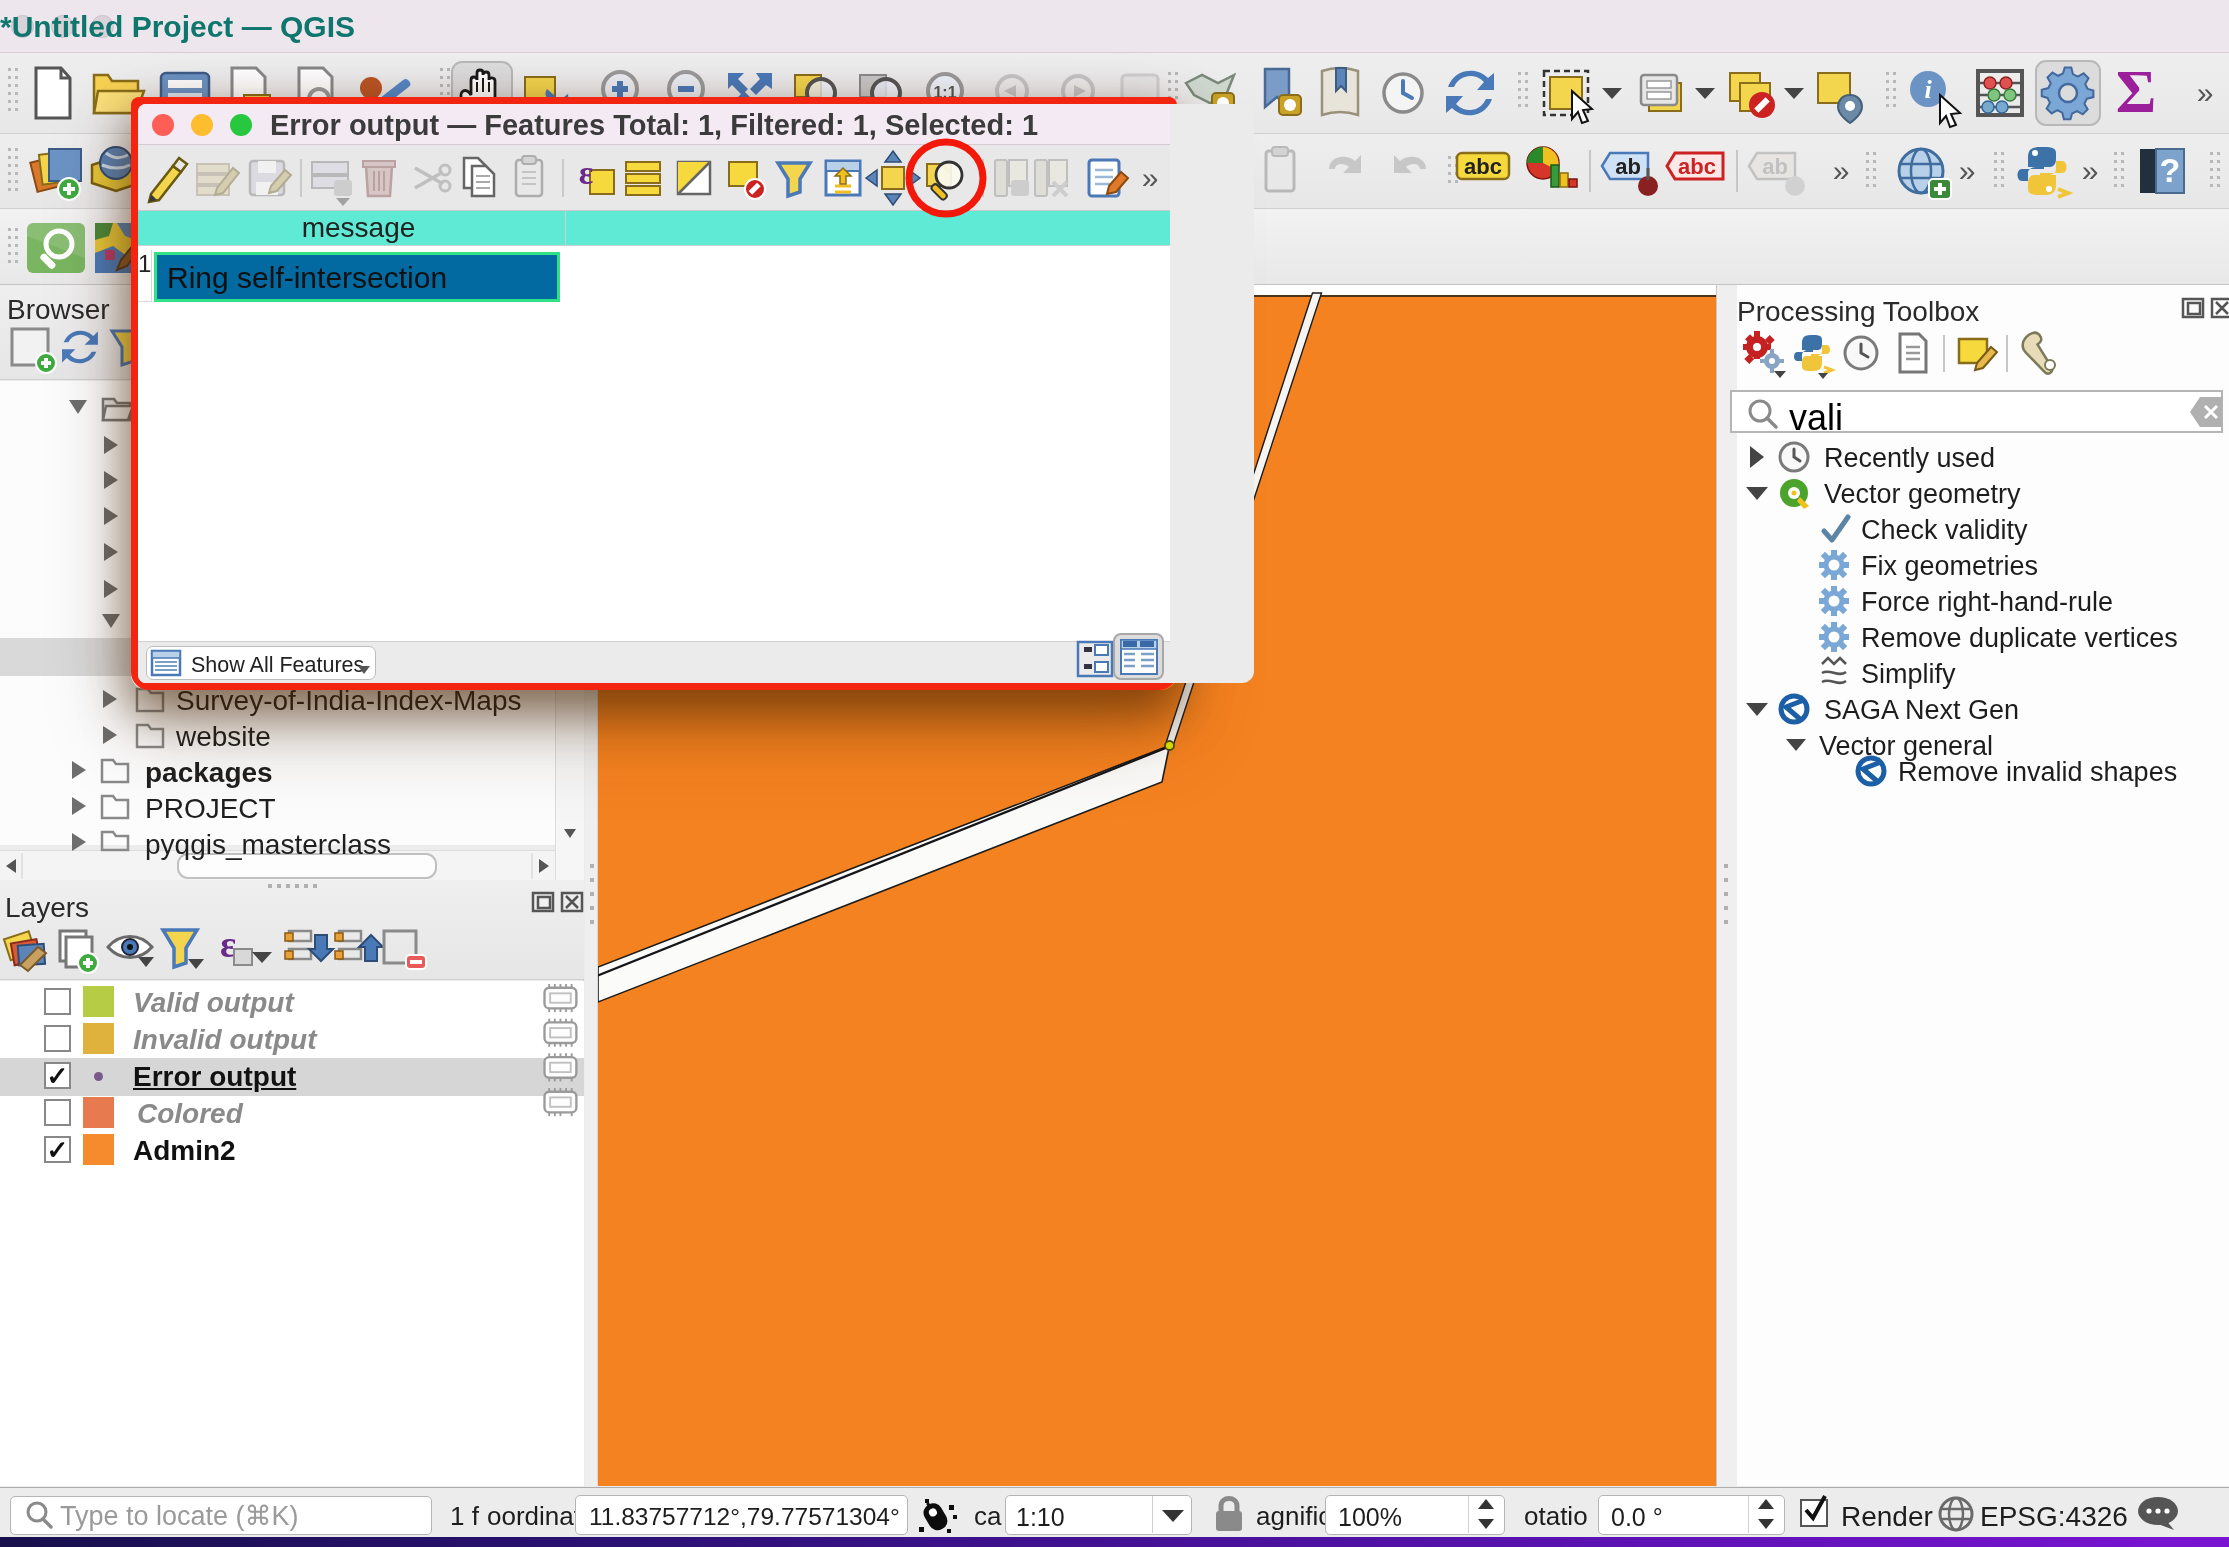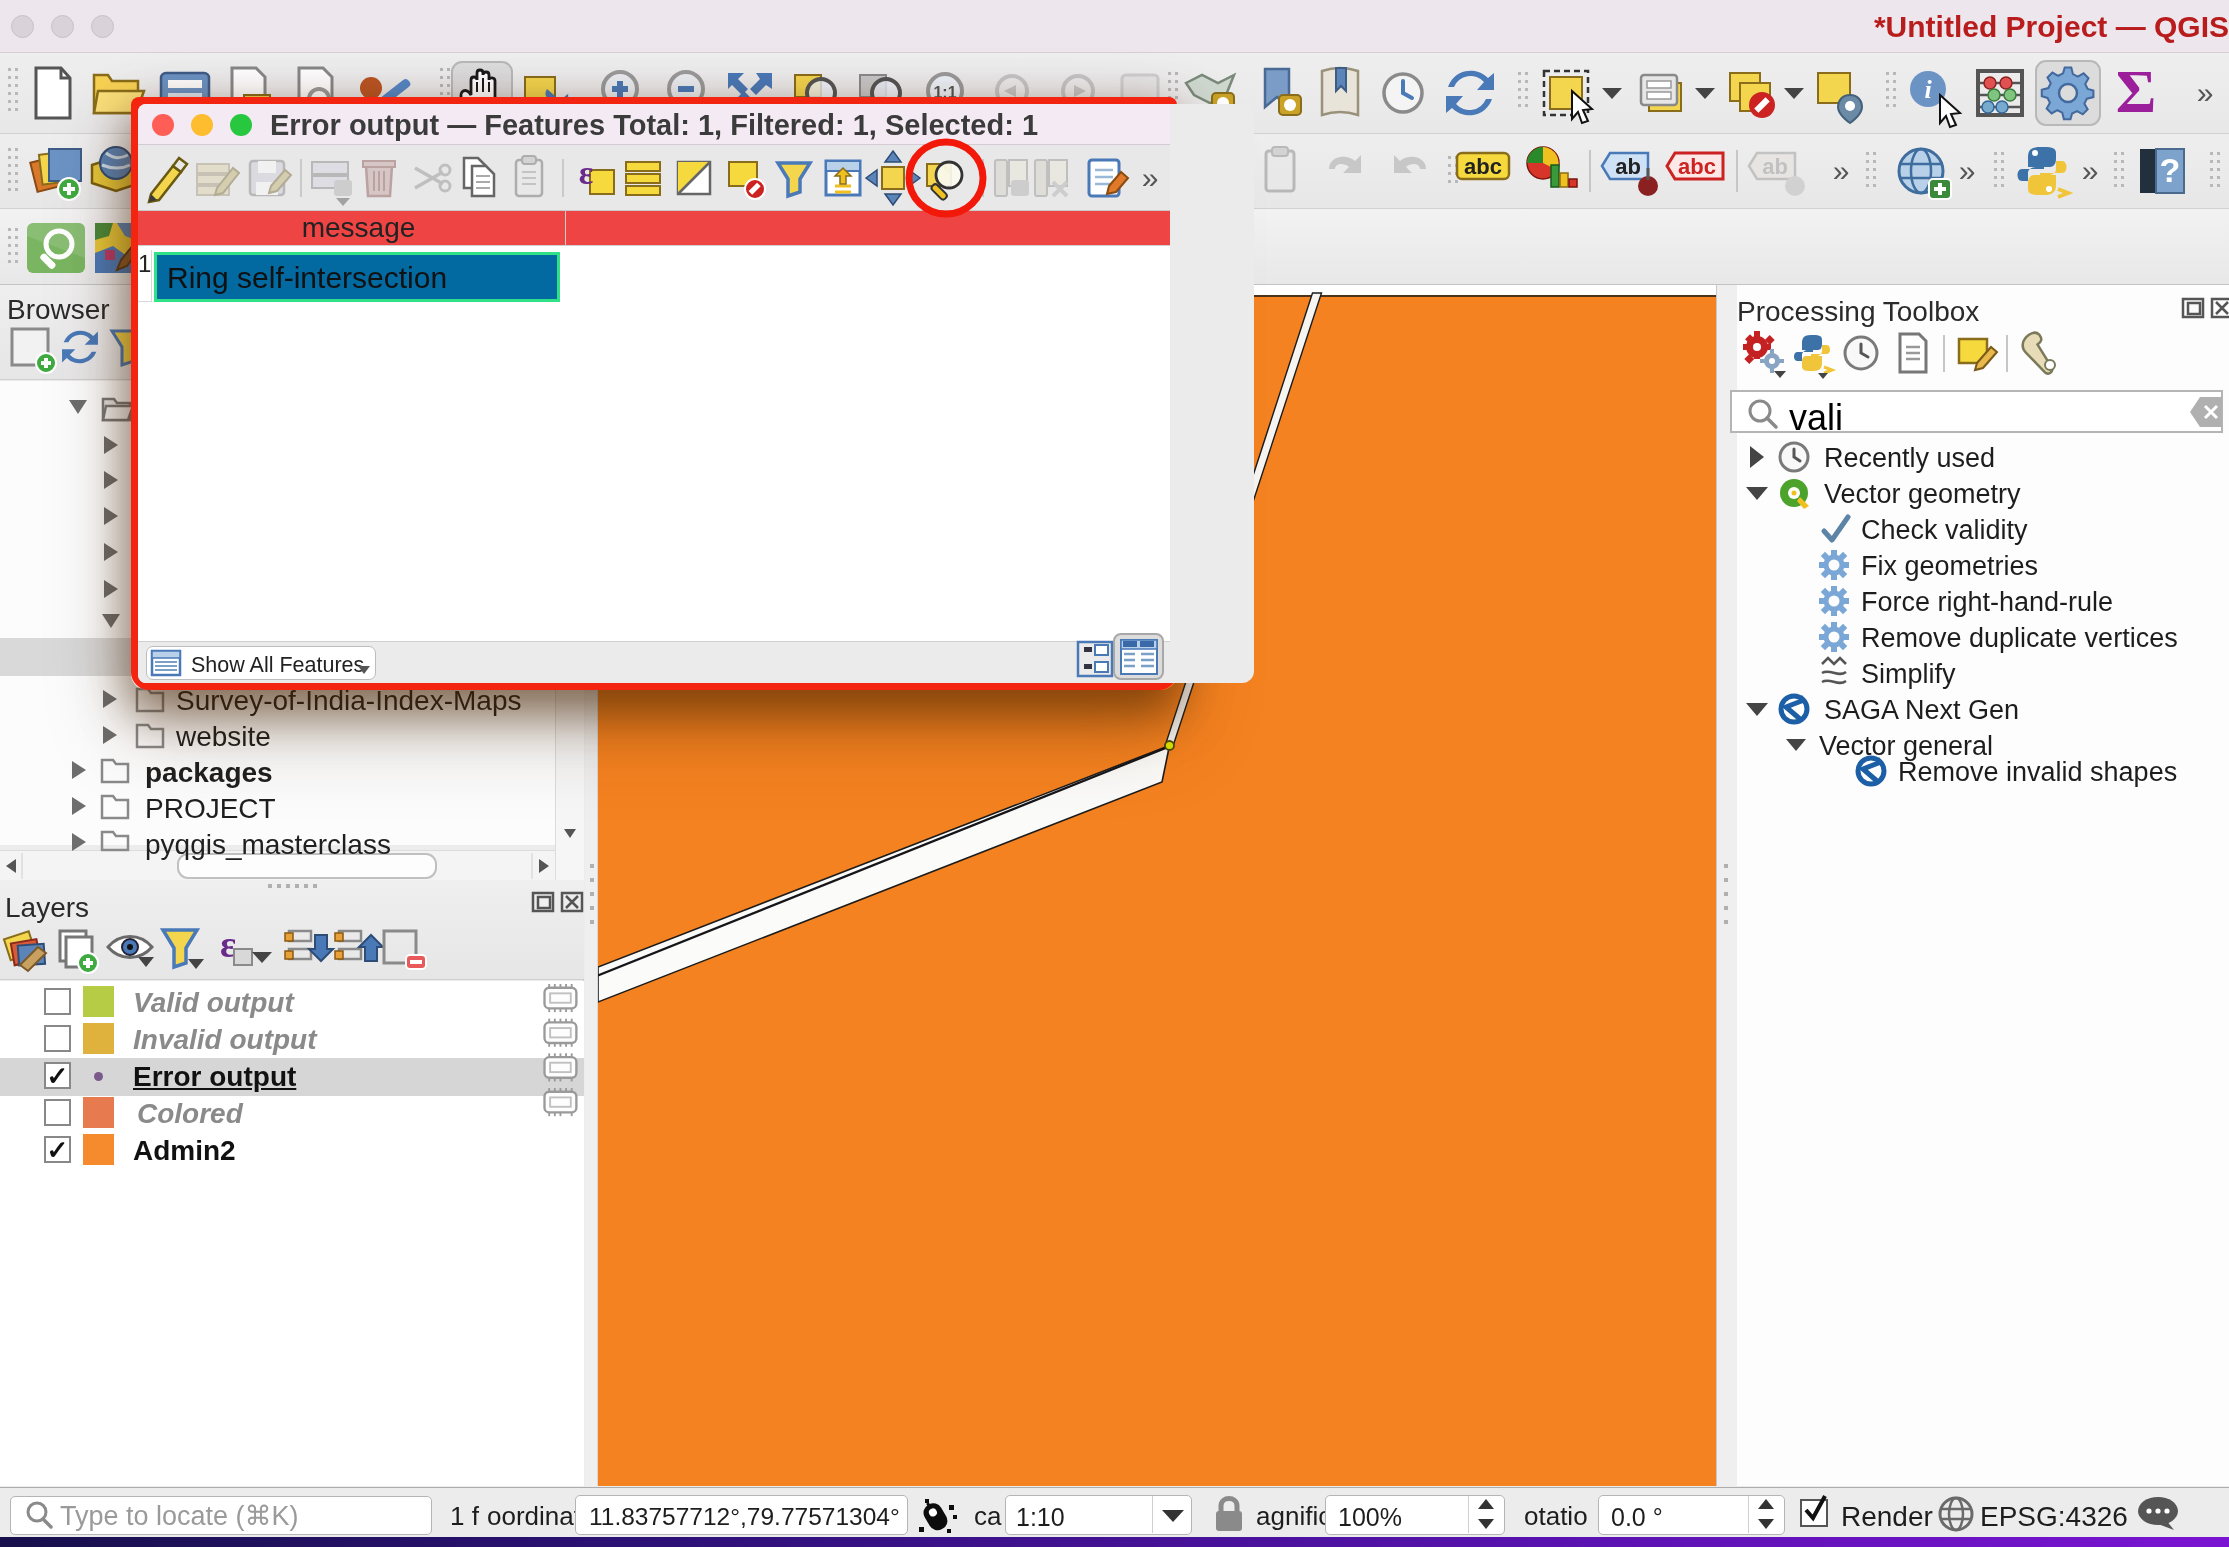--- a/index.html
+++ b/index.html
@@ -2,21 +2,21 @@
 <html><head>
 <meta charset="utf-8">
 <style>
 * { margin:0; padding:0; box-sizing:border-box; }
 html,body { width:2229px; height:1547px; overflow:hidden; }
 body { font-family:"Liberation Sans", sans-serif; position:relative; background:#ececec; }
 .abs { position:absolute; }
 
 #titlebar { left:0; top:0; width:2229px; height:53px; background:#ede6ec; border-bottom:1px solid #d8ced8; }
 .tl { position:absolute; top:15px; width:23px; height:23px; border-radius:50%; background:#d9d2d9; border:1px solid #c9c1c9; }
-#apptitle { position:absolute; top:10px; left:0; width:2229px; text-align:right; font-size:30px; font-weight:bold; color:#b91c1c; }
+#apptitle { position:absolute; top:10px; left:0; width:2229px; text-align:left; font-size:30px; font-weight:bold; color:#0f766e; }
 #toolbar1 { left:0; top:53px; width:2229px; height:81px; background:linear-gradient(#efeeef,#e9e8e9); border-bottom:1px solid #d2d1d2; }
 #toolbar2 { left:0; top:134px; width:2229px; height:75px; background:linear-gradient(#efeeef,#e8e7e8); border-bottom:1px solid #d2d1d2; }
 #toolbar3 { left:0; top:209px; width:2229px; height:76px; background:linear-gradient(#f3f2f3,#e9e8e9); border-bottom:1px solid #c4c3c4; }
 
 #leftdock { left:0; top:285px; width:584px; height:1201px; background:#ececec; border-right:1px solid #c8c8c8; }
 #lsplit { left:585px; top:285px; width:13px; height:1201px; background:#efefef; border-right:1px solid #d8d8d8; }
 #canvas { left:598px; top:285px; width:1118px; height:1201px; background:#ffffff; }
 #rsplit { left:1716px; top:285px; width:21px; height:1201px; background:#efefef; border-left:1px solid #c8c8c8; }
 #rightdock { left:1737px; top:285px; width:492px; height:1201px; background:#fdfdfd; }
 
@@ -41,21 +41,21 @@
 .stext { position:absolute; font-size:26px; color:#1d1d1d; white-space:nowrap; }
 
 #pt-title { left:1737px; top:296px; font-size:28px; color:#2a2a2a; }
 .pt-text { position:absolute; font-size:27px; color:#1d1d1d; white-space:nowrap; }
 
 #dlgshadow { left:131px; top:97px; width:1046px; height:593px; border-radius:16px; box-shadow:0 20px 45px 4px rgba(70,35,0,.55), 0 40px 85px rgba(70,35,0,.25); }
 #dialog { left:131px; top:97px; width:1046px; height:593px; background:#f32410; border-radius:8px 8px 18px 18px; padding:7px; }
 #dlg-in { position:relative; width:1116px; height:579px; background:#ebebeb; border-radius:8px; border-bottom-right-radius:12px; overflow:hidden; }
 #dlg-title { position:absolute; left:0; top:0; width:1032px; height:41px; background:#f4eaf3; border-bottom:1px solid #d5cbd5; }
 #dlg-toolbar { position:absolute; left:0; top:41px; width:1032px; height:66px; background:#e9e8e9; border-bottom:1px solid #c9c9c9; }
-#dlg-header { position:absolute; left:0; top:107px; width:1032px; height:35px; background:#ef4444; border-bottom:1px solid #cfcfcf; }
+#dlg-header { position:absolute; left:0; top:107px; width:1032px; height:35px; background:#5eead4; border-bottom:1px solid #cfcfcf; }
 #dlg-table { position:absolute; left:0; top:142px; width:1032px; height:395px; background:#ffffff; }
 #dlg-bottom { position:absolute; left:0; top:537px; width:1032px; height:42px; background:#ebebeb; border-top:1px solid #cfcfcf; }
 </style>
 </head>
 <body>
 
 <div class="abs" id="titlebar">
   <div class="tl" style="left:11px;"></div>
   <div class="tl" style="left:51px;"></div>
   <div class="tl" style="left:91px;"></div>

